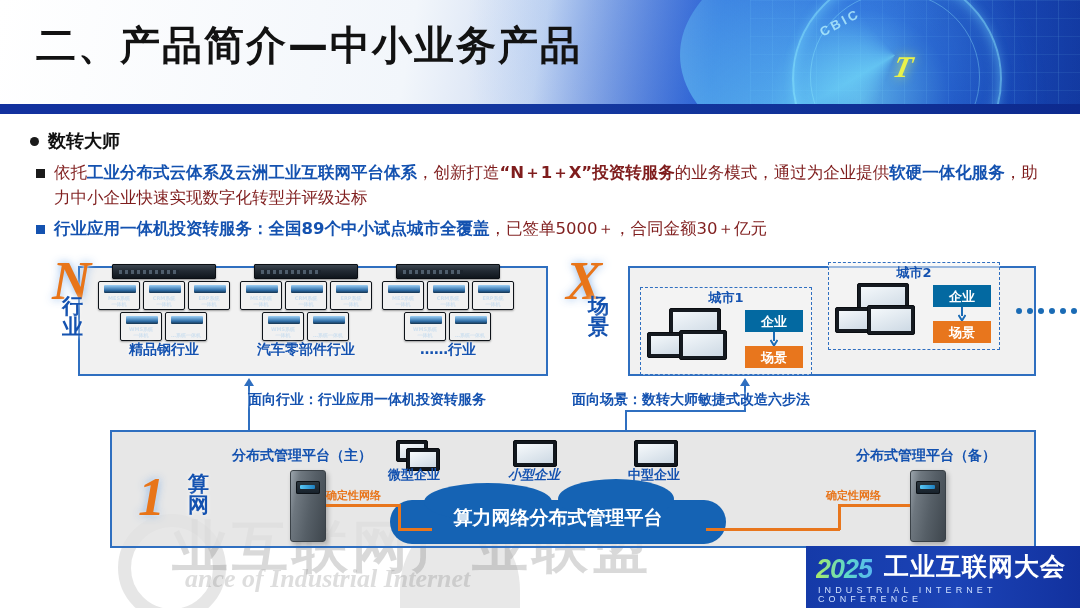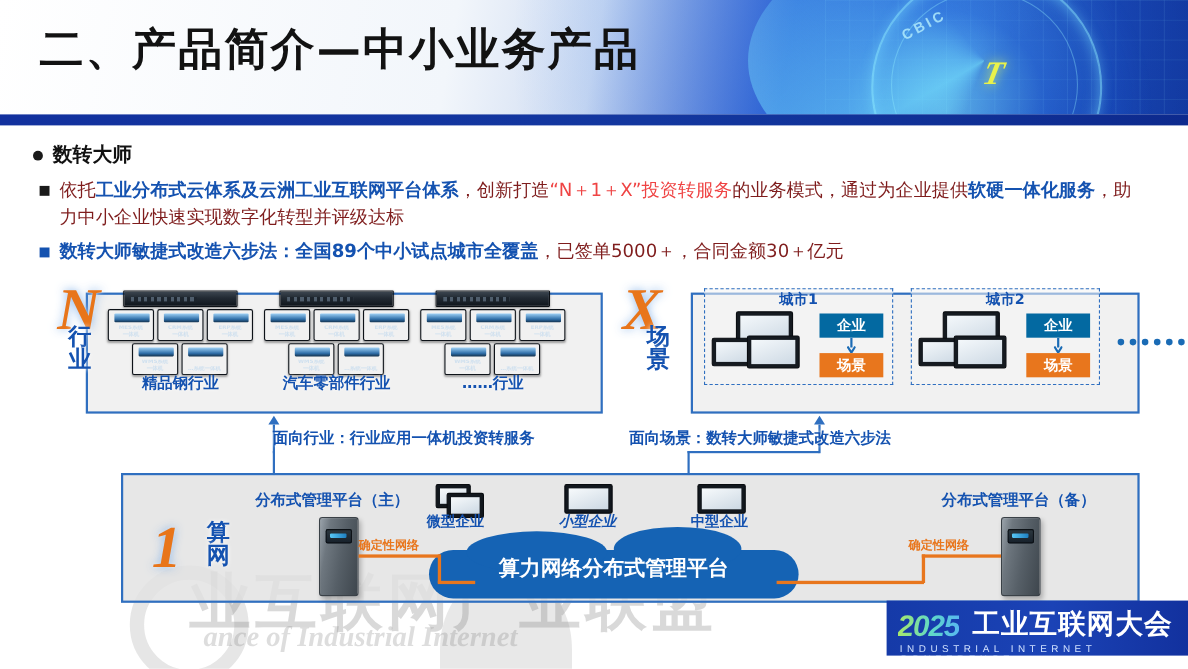--- a/index.html
+++ b/index.html
@@ -79,21 +79,21 @@
   .sq {
     width: 9px; height: 9px; background: #1a1a1a; margin-top: 9px; flex: none;
   }
   .sq.blue { background: #1452b0; }
   .l2-txt {
     font: 400 16.5px/1.52 "DejaVu Sans", sans-serif; color: #1a1a1a;
     width: 990px;
   }
   .l2-txt.bold { font-weight: 700; }
   .b { color: #1452b0; font-weight: 700; }
-  .bk { color: #ef4444; font-weight: 400; text-align: right; }
+  .bk { color: #7f1d1d; font-weight: 700; text-align: right; }
   .nrm { color: #7f1d1d; font-weight: 400; }
 
   
   .diagram { position: absolute; left: 0; top: 252px; width: 1080px; height: 310px; }
 
   .wm {
     position: absolute; pointer-events: none; color: rgba(130,130,130,0.30);
     font-weight: 700; white-space: nowrap; user-select: none;
   }
   .wm1 { left: 172px; top: 258px; font-size: 56px; font-family: "DejaVu Sans", sans-serif; letter-spacing: 4px; }
@@ -171,21 +171,21 @@
   }
   .in1 { left: 89px; }
   .in2 { left: 231px; }
   .in3 { left: 373px; }
 
   
   .city {
     position: absolute; top: 10px; width: 172px; height: 88px;
     border: 1.6px dashed #2f6fc0; background: rgba(244,244,244,0.55);
   }
-  .cityA { left: 640px; }
+  .cityA { left: 640px; margin-top: 25px; }
   .cityB { left: 828px; }
   .city-title {
     position: absolute; top: 3px; width: 100%; text-align: center;
     font: 700 13px/1 "DejaVu Sans", sans-serif; color: #1452b0;
   }
   .mon {
     position: absolute; background: #151a20; border: 1.5px solid #0a0d11; border-radius: 2px;
   }
   .mon .g { position: absolute; inset: 3px; background: linear-gradient(160deg,#f4f8fb 0%, #cdd9e4 100%); }
   .mA { left: 28px; top: 20px; width: 52px; height: 31px; }
@@ -294,21 +294,21 @@
   .oline { position: absolute; background: #e8761d; }
   .onet-label {
     position: absolute; font: 700 11px/1 "DejaVu Sans", sans-serif; color: #e8761d;
     white-space: nowrap;
   }
   .onl-l { left: 326px; top: 238px; }
   .onl-r { left: 826px; top: 238px; }
 
   
   .footer {
-    position: absolute; left: 806px; top: 546px; width: 274px; height: 50px;
+    position: absolute; left: 806px; top: 546px; width: 274px; height: 62px;
     background: linear-gradient(90deg, #153aa8 0%, #1b43b6 55%, #12319e 100%);
     overflow: hidden;
   }
   .f-2025 {
     position: absolute; left: 10px; top: 10px;
     font: italic 900 27px/1 "Liberation Sans", sans-serif;
     color: #9de36a; letter-spacing: -1px;
     background: linear-gradient(90deg,#a8e86a,#5fd8c8 55%,#58b8f0);
     -webkit-background-clip: text; background-clip: text; color: transparent;
   }
@@ -344,21 +344,21 @@
       <span class="l1-txt">数转大师</span>
     </div>
 
     <div class="l2">
       <span class="sq"></span>
       <span class="l2-txt"><span class="nrm">依托</span><span class="b">工业分布式云体系及云洲工业互联网平台体系</span><span class="nrm">，创新打造</span><span class="bk">“N＋1＋X”投资转服务</span><span class="nrm">的业务模式，通过为企业提供</span><span class="b">软硬一体化服务</span><span class="nrm">，助力中小企业快速实现数字化转型并评级达标</span></span>
     </div>
 
     <div class="l2">
       <span class="sq blue"></span>
-      <span class="l2-txt bold"><span class="b">数转大师敏捷式改造六步法：全国89个中小试点城市全覆盖</span><span class="nrm">，已签单5000＋，合同金额30＋亿元</span></span>
+      <span class="l2-txt bold"><span class="b">行业应用一体机投资转服务：全国89个中小试点城市全覆盖</span><span class="nrm">，已签单5000＋，合同金额30＋亿元</span></span>
     </div>
 
   </div>
 
   <div class="diagram">
 
     <div class="wm-gear"></div>
     <div class="wm-person"></div>
     <div class="wm wm2">ance of Industrial Internet</div>
     <div class="wm wm1">业互联网产业联盟</div>

